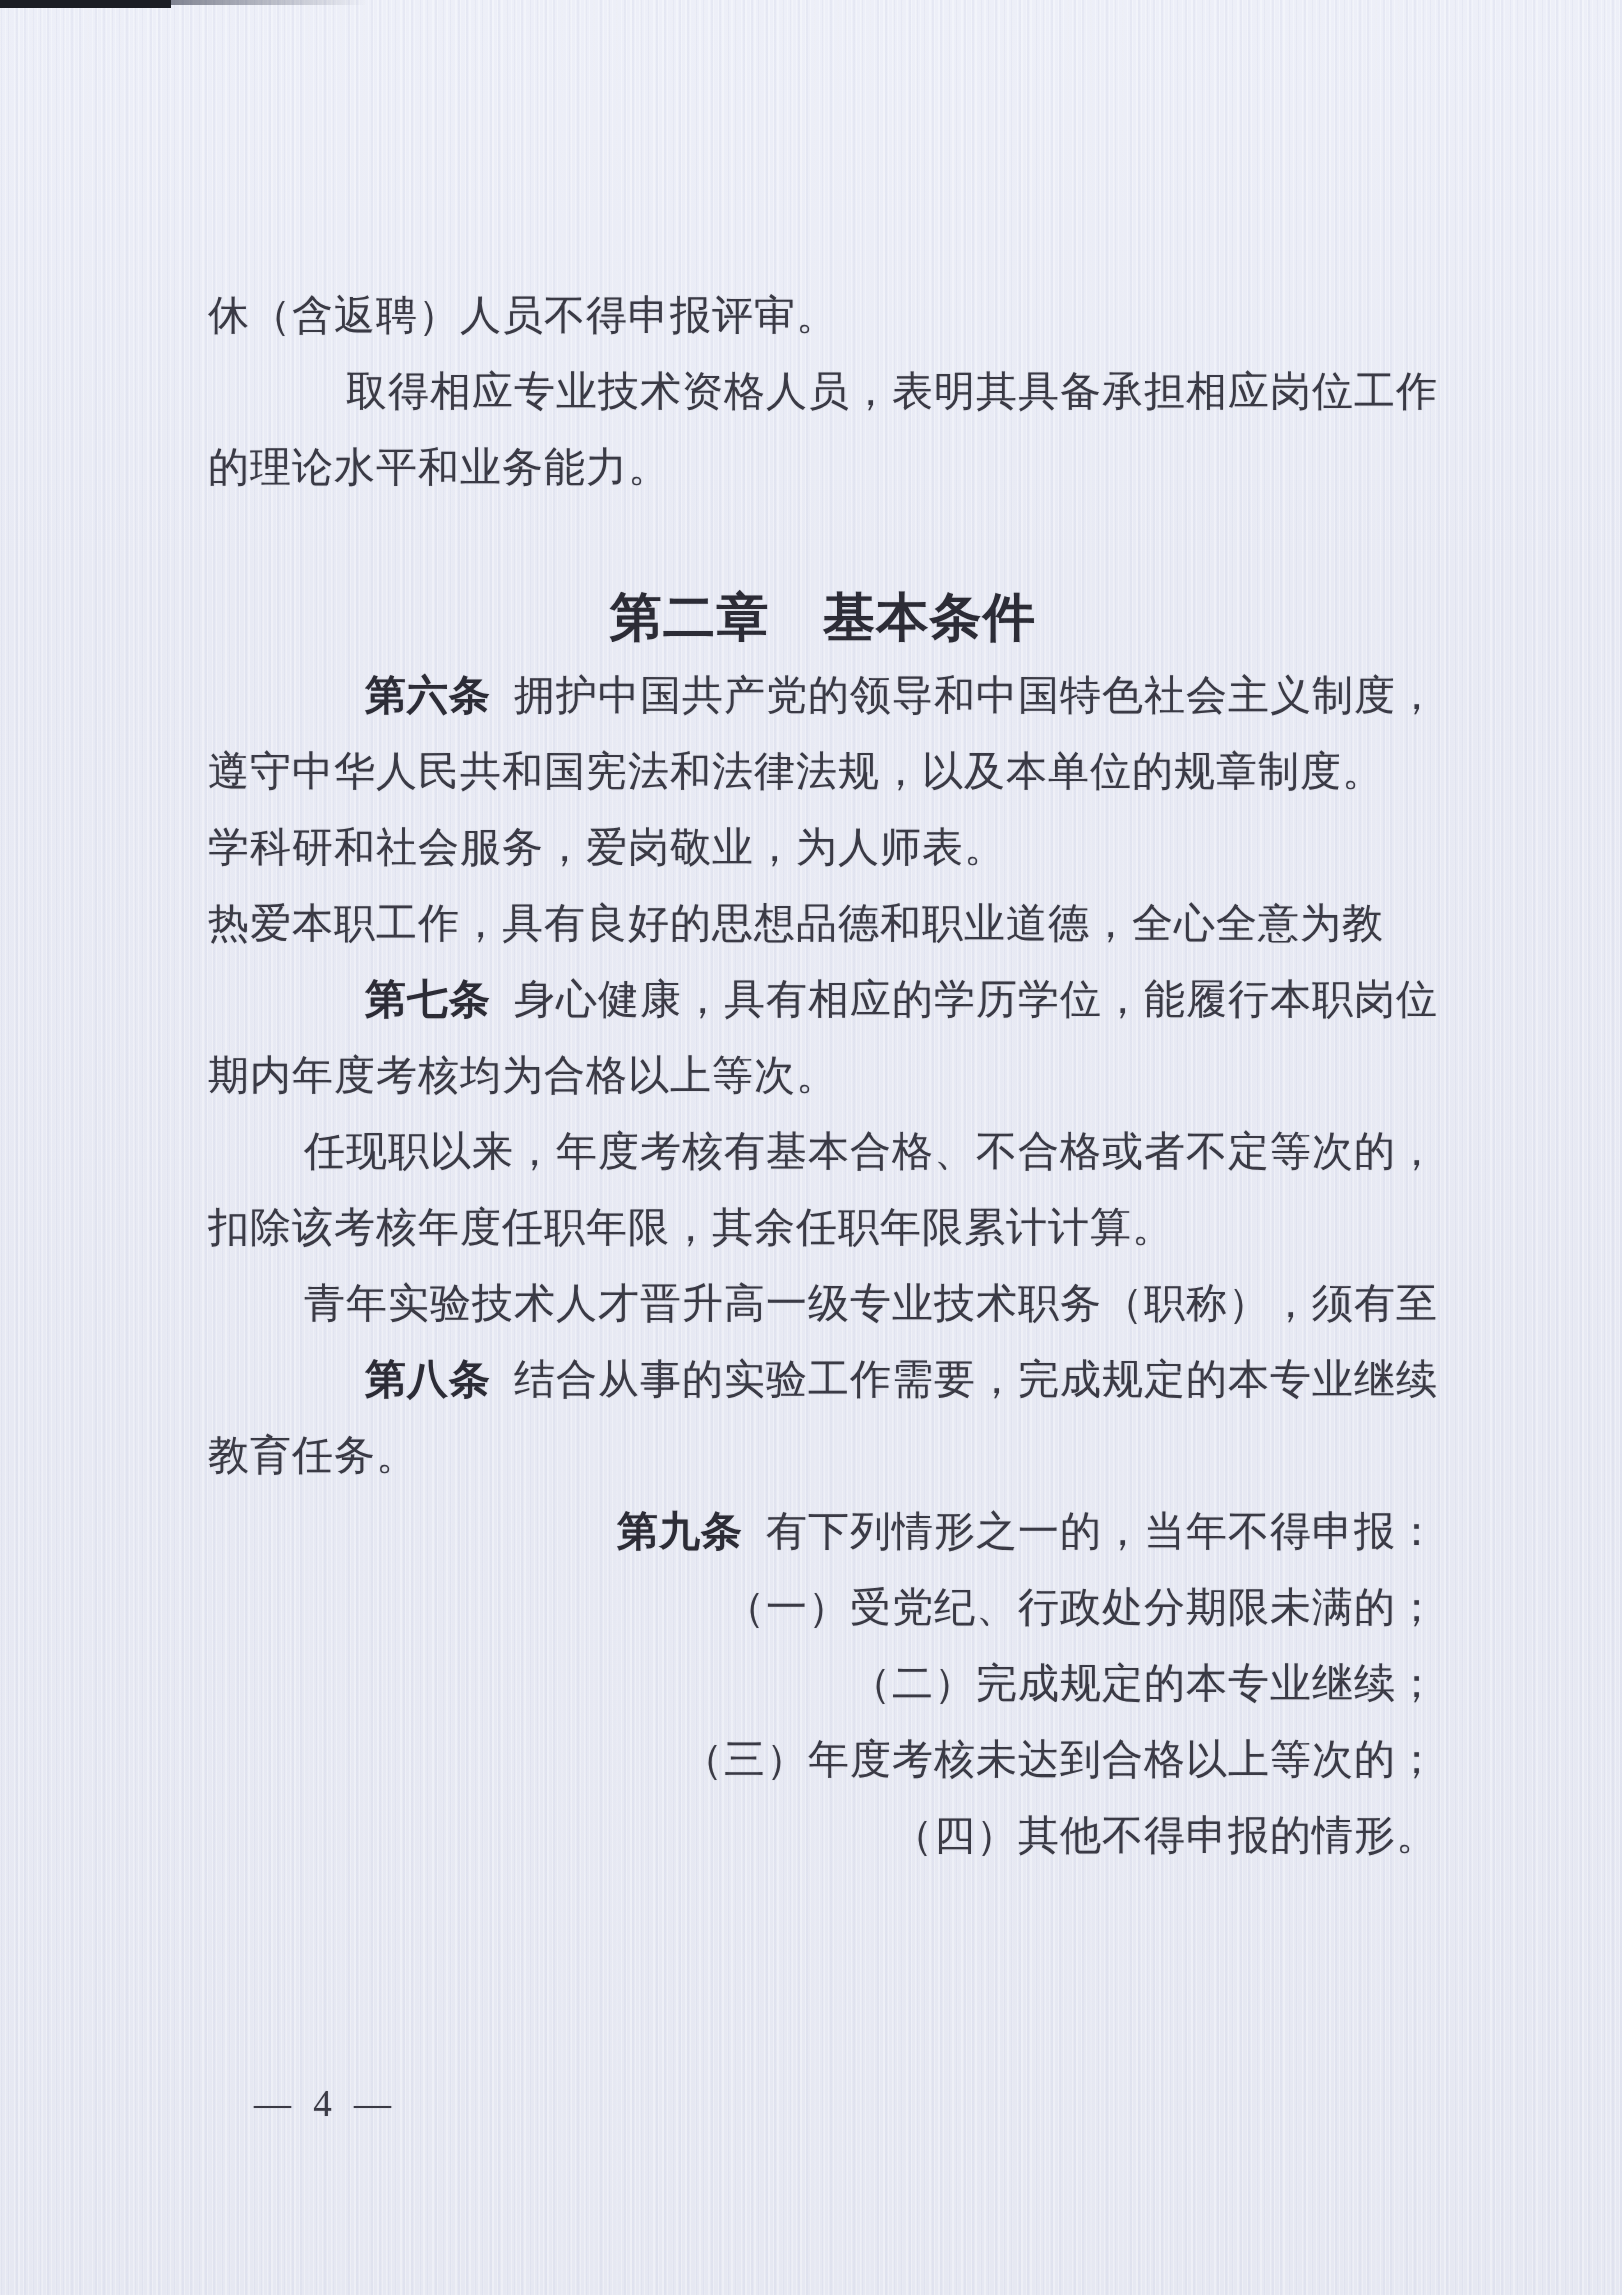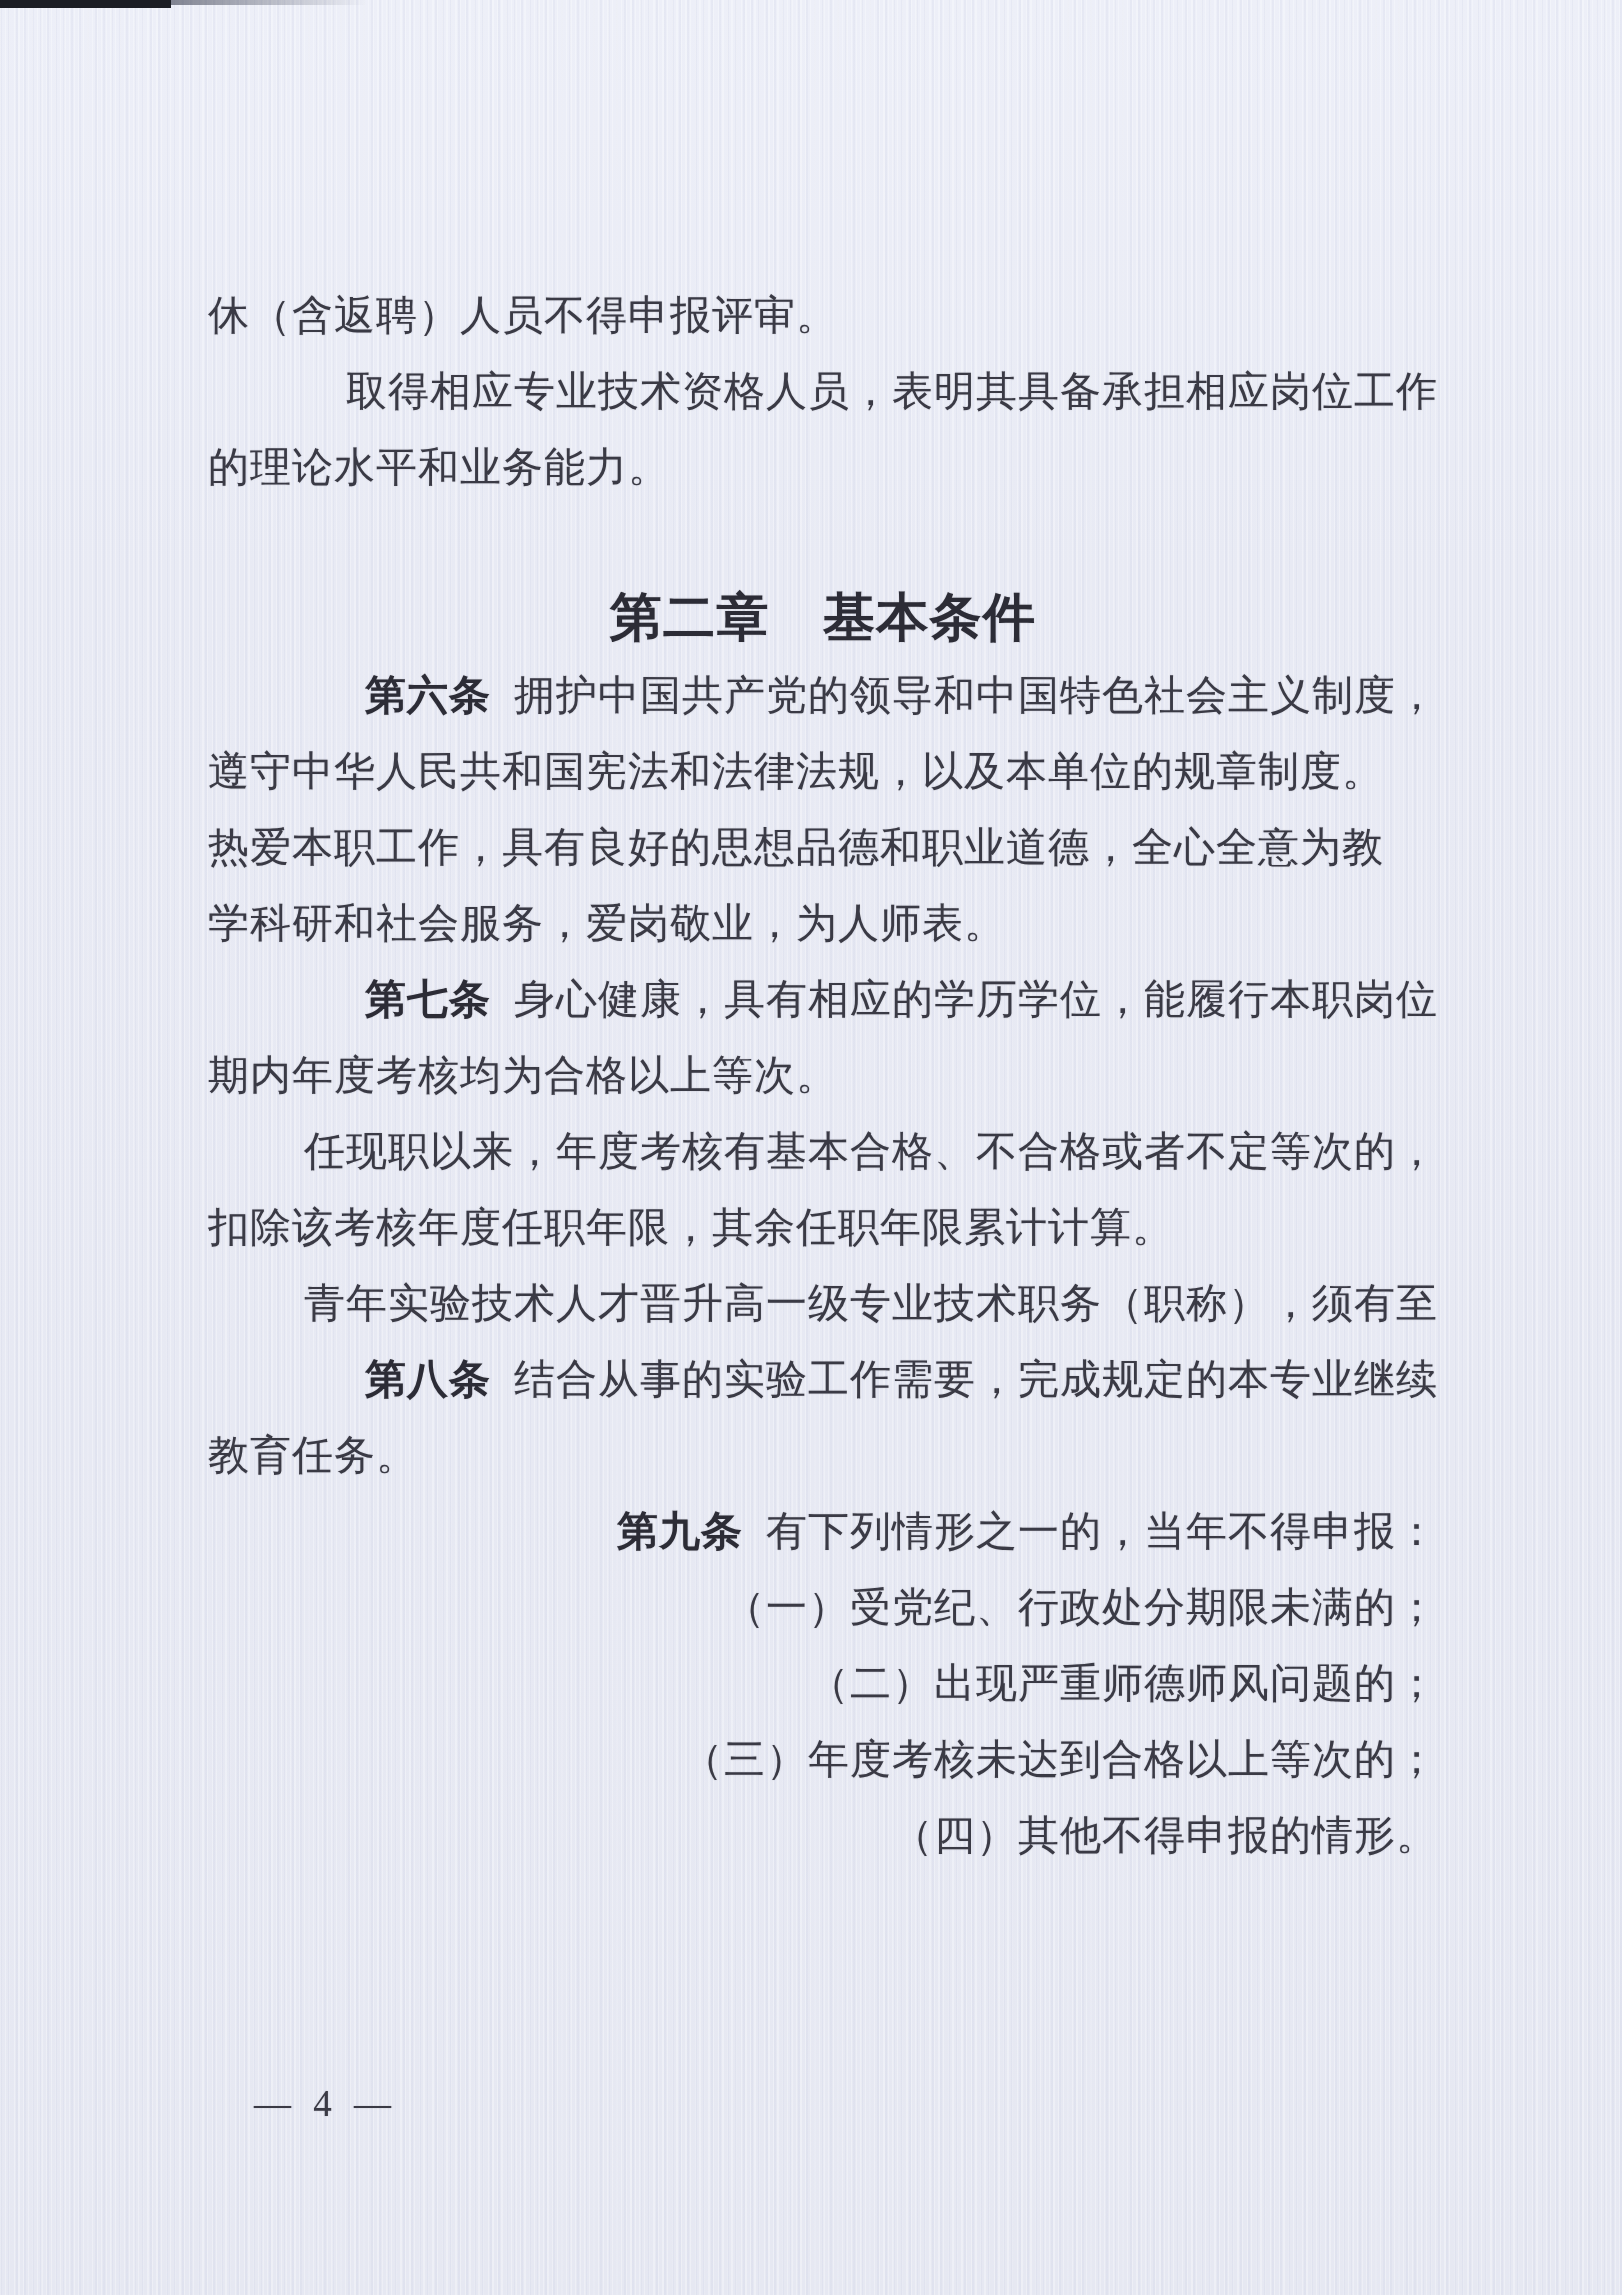--- a/index.html
+++ b/index.html
@@ -90,31 +90,31 @@
   <div class="scan-bar-fade"></div>
 
   <div class="text-block" id="text-block">
       <div class="line body"><span>休（含返聘）人员不得申报评审。</span></div>
       <div class="line body indent"><span>取得相应专业技术资格人员，表明其具备承担相应岗位工作</span></div>
       <div class="line body"><span>的理论水平和业务能力。</span></div>
       <div class="line spacer"></div>
       <div class="line heading">第二章　基本条件</div>
       <div class="line body indent"><span class="art-num">第六条</span><span>拥护中国共产党的领导和中国特色社会主义制度，</span></div>
       <div class="line body"><span>遵守中华人民共和国宪法和法律法规，以及本单位的规章制度。</span></div>
+      <div class="line body"><span>学科研和社会服务，爱岗敬业，为人师表。</span></div>
       <div class="line body"><span>热爱本职工作，具有良好的思想品德和职业道德，全心全意为教</span></div>
-      <div class="line body"><span>学科研和社会服务，爱岗敬业，为人师表。</span></div>
       <div class="line body indent"><span class="art-num">第七条</span><span>身心健康，具有相应的学历学位，能履行本职岗位</span></div>
       <div class="line body"><span>期内年度考核均为合格以上等次。</span></div>
       <div class="line body indent"><span>任现职以来，年度考核有基本合格、不合格或者不定等次的，</span></div>
       <div class="line body"><span>扣除该考核年度任职年限，其余任职年限累计计算。</span></div>
       <div class="line body indent"><span>青年实验技术人才晋升高一级专业技术职务（职称），须有至</span></div>
       <div class="line body indent"><span class="art-num">第八条</span><span>结合从事的实验工作需要，完成规定的本专业继续</span></div>
       <div class="line body"><span>教育任务。</span></div>
       <div class="line body indent"><span class="art-num">第九条</span><span>有下列情形之一的，当年不得申报：</span></div>
       <div class="line body indent"><span>（一）受党纪、行政处分期限未满的；</span></div>
-      <div class="line body indent"><span>（二）出现严重师德师风问题的；</span></div>
+      <div class="line body indent"><span>（二）完成规定的本专业继续；</span></div>
       <div class="line body indent"><span>（三）年度考核未达到合格以上等次的；</span></div>
       <div class="line body indent"><span>（四）其他不得申报的情形。</span></div>
     </div>
 
   <div class="page-number">— 4 —</div>
 </div>
 
 
 </body></html>

